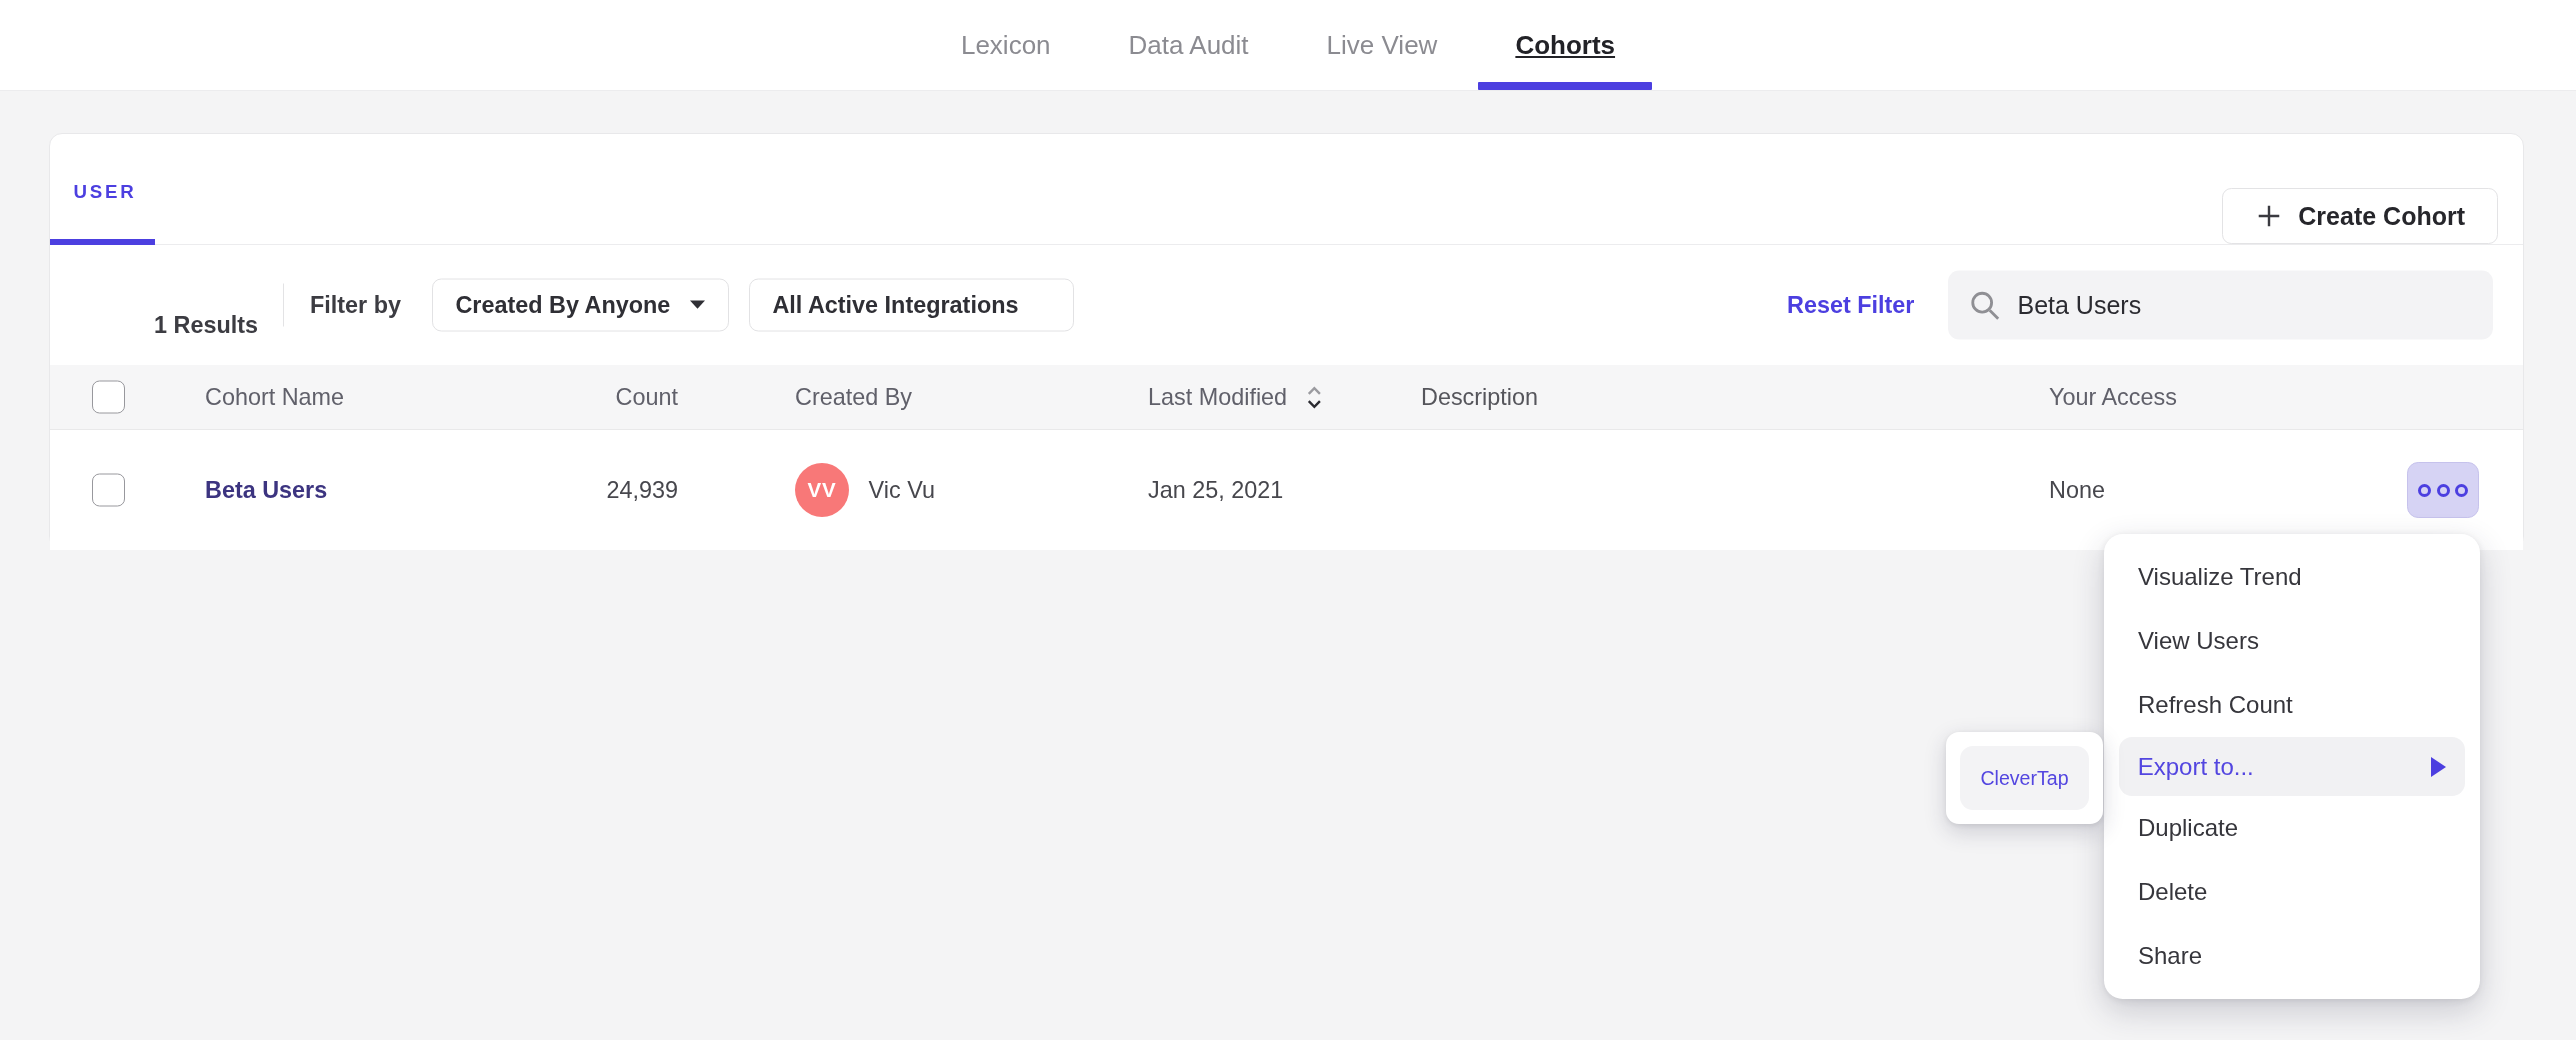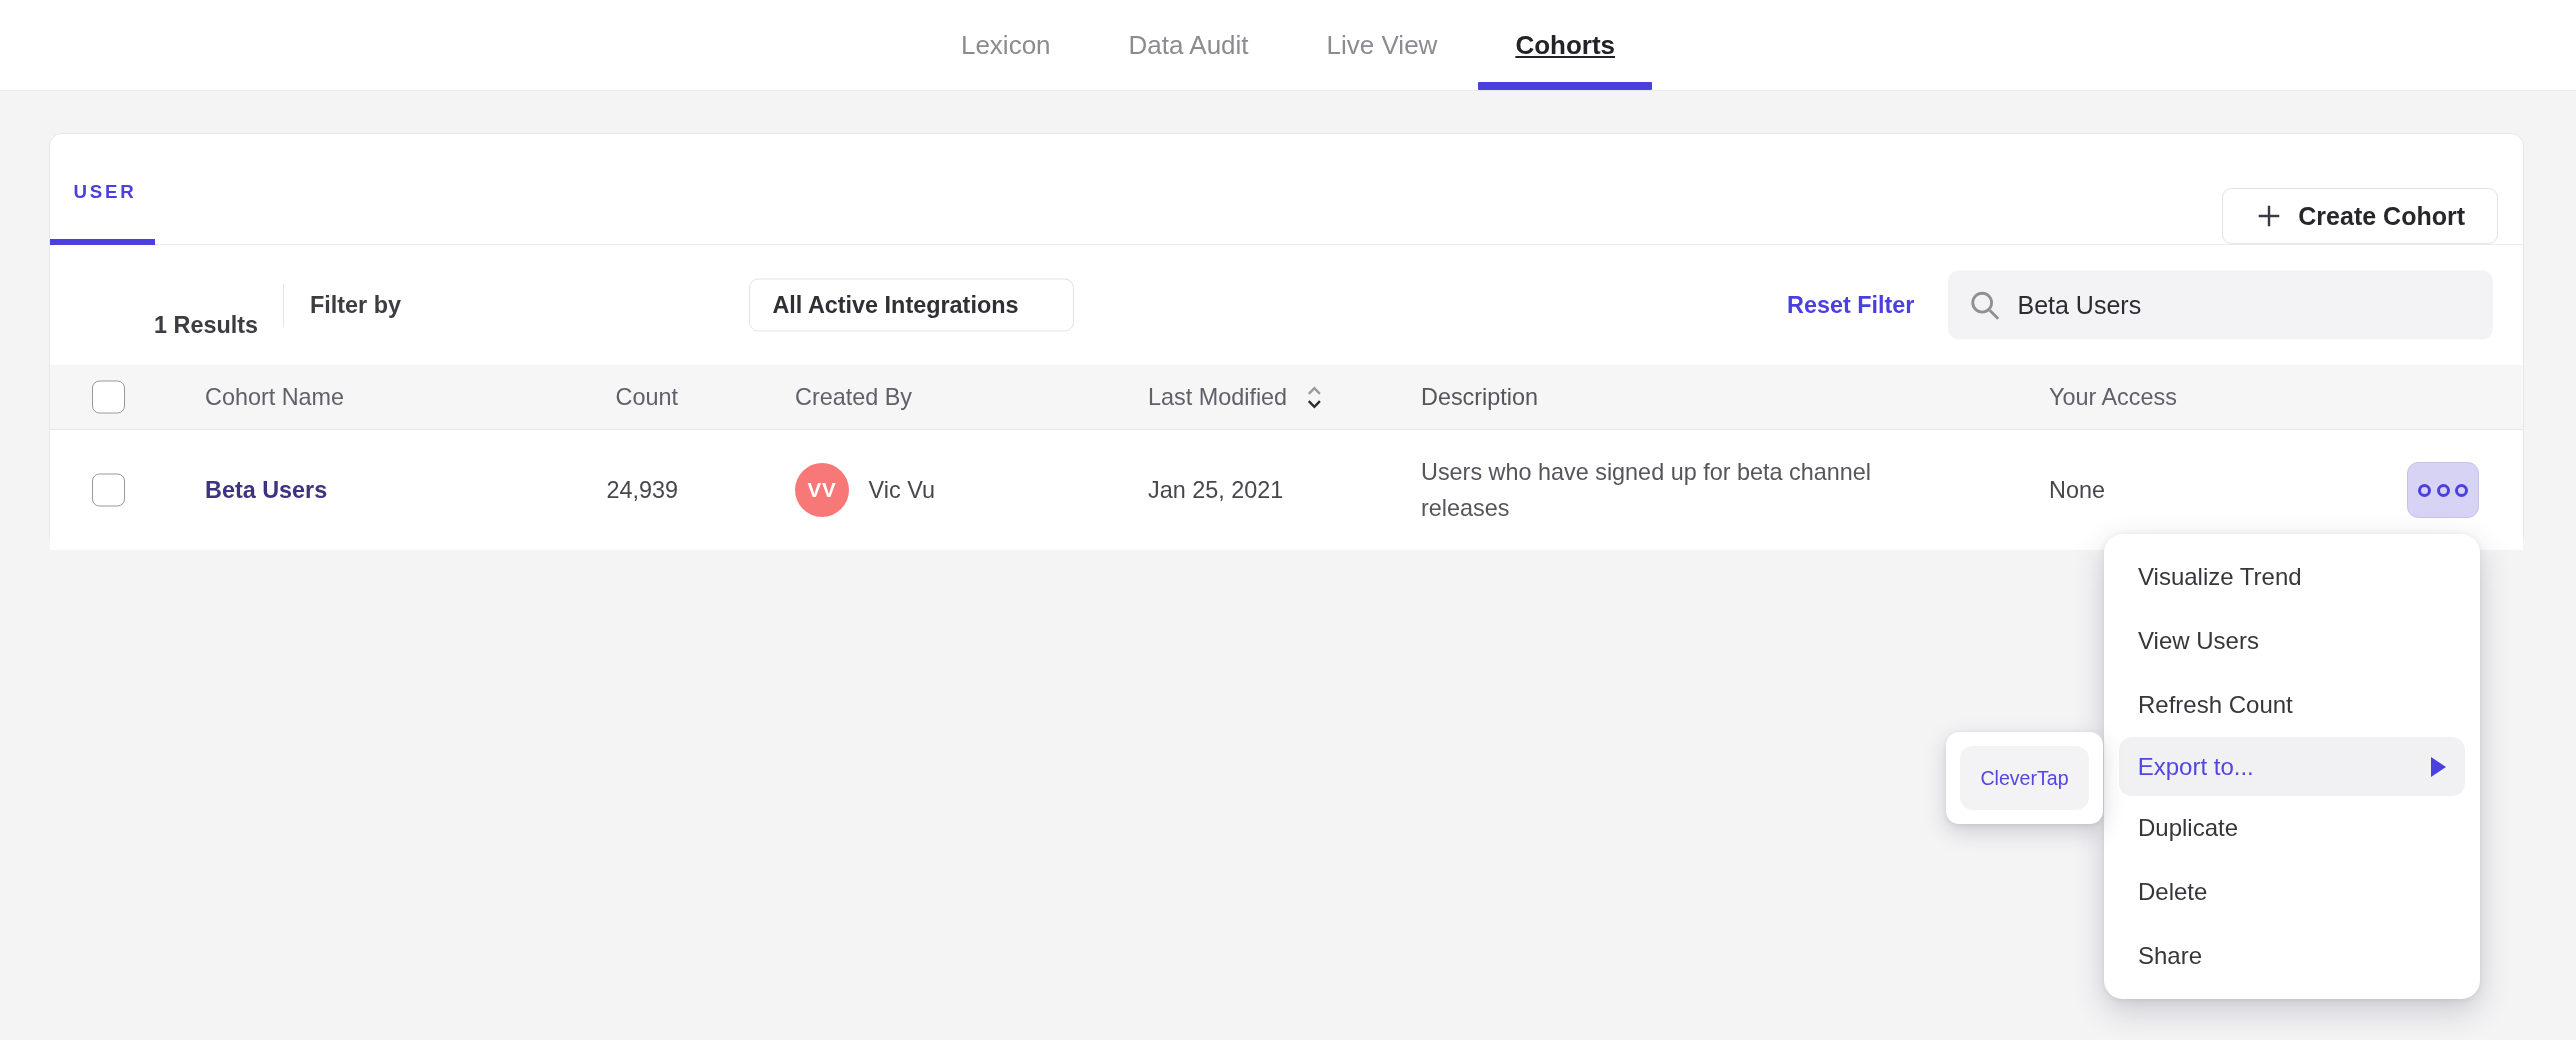--- a/index.html
+++ b/index.html
@@ -169,20 +169,26 @@
       </svg>
       <span>Create Cohort</span>
     </button>
   </div>
 
   <div class="filter-bar">
     <span class="results-count">1 Results</span>
     <div class="vdivider"></div>
     <span class="filter-by-label">Filter by</span>
 
+    <button class="dropdown dd-created-by">
+      <span>Created By Anyone</span>
+      <svg class="icon-svg" width="17" height="10.3" viewBox="0 0 18 11" style="margin-left:17px">
+        <polygon points="1,1 17,1 9,10" fill="#2f2f35"></polygon>
+      </svg>
+    </button>
 
     <button class="dropdown dd-integrations">
       <span>All Active Integrations</span>
       <svg class="icon-svg" width="17" height="10.3" viewBox="0 0 18 11" style="margin-left:17px">
         <polygon points="1,1 17,1 9,10" fill="#2f2f35"></polygon>
       </svg>
     </button>
 
     <a class="reset-filter">Reset Filter</a>
 
@@ -217,21 +223,20 @@
     <div class="cell c-check">
       <div class="checkbox"></div>
     </div>
     <a class="cell c-name cohort-link">Beta Users</a>
     <span class="cell c-count">24,939</span>
     <div class="cell c-creator">
       <div class="avatar">VV</div>
       <span>Vic Vu</span>
     </div>
     <span class="cell c-modified">Jan 25, 2021</span>
-    <span class="cell c-desc">Users who have signed up for beta channel releases</span>
     <span class="cell c-access">None</span>
     <div class="cell c-actions">
       <button class="more-btn">
         <span class="ring"></span>
         <span class="ring"></span>
         <span class="ring"></span>
       </button>
     </div>
   </div>
 </main>

